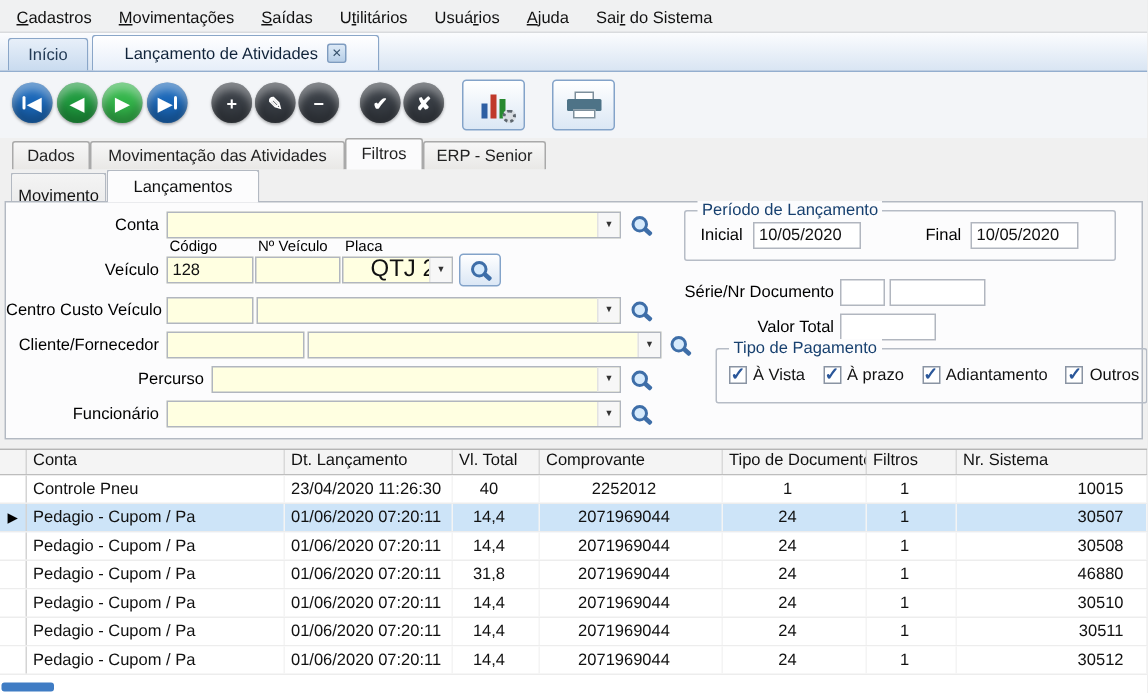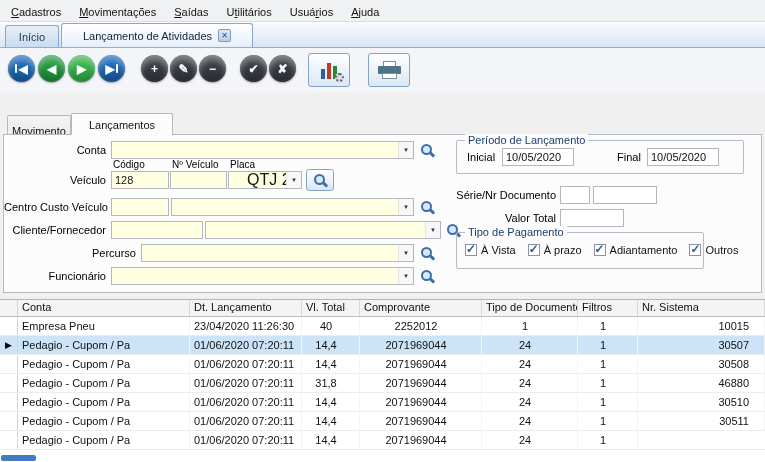--- a/index.html
+++ b/index.html
@@ -93,20 +93,21 @@
 
 <div class="app">
 
   <div class="menu-bar">
       <div class="menu-item"><u>C</u>adastros</div>
       <div class="menu-item"><u>M</u>ovimentações</div>
       <div class="menu-item"><u>S</u>aídas</div>
       <div class="menu-item">U<u>t</u>ilitários</div>
       <div class="menu-item">Usuá<u>r</u>ios</div>
       <div class="menu-item"><u>A</u>juda</div>
+      <div class="menu-item">Sai<u>r</u> do Sistema</div>
     </div>
 
   <div class="tabstrip1">
     <div class="wtab" style="left:5px;width:54px">
       <span class="wtab-label">Início</span>
     </div>
     <div class="wtab active" style="left:61px;width:192px">
       <span class="wtab-label">Lançamento de Atividades</span>
       <span class="tab-close">✕</span>
     </div>
@@ -152,20 +153,26 @@
     </div>
     <div class="rbtn" style="left:368px">
       <span class="printer">
           <span class="paper"></span>
           <span class="pbody"></span>
           <span class="ptray"></span>
         </span>
     </div>
   </div>
 
+  <div class="tabstrip2">
+    <div class="ptab" style="left:8px;width:52px">Dados</div>
+    <div class="ptab" style="left:60px;width:170px">Movimentação das Atividades</div>
+    <div class="ptab active" style="left:230px;width:52px">Filtros</div>
+    <div class="ptab" style="left:282px;width:82px">ERP - Senior</div>
+  </div>
 
   <div class="panel">
     <div class="stab" style="left:4px;width:64px">Movimento</div>
     <div class="stab active" style="left:68px;width:102px">Lançamentos</div>
 
     <div class="pcontent">
 
       <span class="flabel" style="left:2px;top:9px;width:100px">Conta</span>
       <div class="combo" style="left:107px;top:6px;width:303px">
         <span class="cval"></span>
@@ -236,21 +243,21 @@
         <div class="tfield white" style="left:190px;top:7px;width:72px">10/05/2020</div>
       </div>
 
       <span class="flabel" style="left:420px;top:54px;width:132px">Série/Nr Documento</span>
       <div class="tfield white" style="left:556px;top:51px;width:30px"></div>
       <div class="tfield white" style="left:589px;top:51px;width:64px"></div>
 
       <span class="flabel" style="left:420px;top:77px;width:132px">Valor Total</span>
       <div class="tfield white" style="left:556px;top:74px;width:64px"></div>
 
-      <div class="group" style="left:452px;top:97px;width:248px;height:37px">
+      <div class="group" style="left:473px;top:97px;width:288px;height:37px">
         <span class="gtitle">Tipo de Pagamento</span>
         <div class="opts">
             <span class="cb">
               <span class="cbbox on"></span>
               <span class="cbtext">À Vista</span>
             </span>
             <span class="cb">
               <span class="cbbox on"></span>
               <span class="cbtext">À prazo</span>
             </span>
@@ -275,21 +282,21 @@
         <div class="hcell col1">Dt. Lançamento</div>
         <div class="hcell col2">Vl. Total</div>
         <div class="hcell col3">Comprovante</div>
         <div class="hcell col4">Tipo de Documento</div>
         <div class="hcell col5">Filtros</div>
         <div class="hcell col6">Nr. Sistema</div>
       </div>
     <div class="gbody">
         <div class="grow">
           <div class="gcell selcol"></div>
-          <div class="gcell col0">Empresa Pneu</div>
+          <div class="gcell col0">Controle Pneu</div>
           <div class="gcell col1">23/04/2020 11:26:30</div>
           <div class="gcell col2">40</div>
           <div class="gcell col3">2252012</div>
           <div class="gcell col4">1</div>
           <div class="gcell col5">1</div>
           <div class="gcell col6">10015</div>
         </div>
         <div class="grow sel">
           <div class="gcell selcol">▶</div>
           <div class="gcell col0">Pedagio - Cupom / Pa</div>
@@ -341,19 +348,20 @@
           <div class="gcell col6">30511</div>
         </div>
         <div class="grow">
           <div class="gcell selcol"></div>
           <div class="gcell col0">Pedagio - Cupom / Pa</div>
           <div class="gcell col1">01/06/2020 07:20:11</div>
           <div class="gcell col2">14,4</div>
           <div class="gcell col3">2071969044</div>
           <div class="gcell col4">24</div>
           <div class="gcell col5">1</div>
+          <div class="gcell col6">30512</div>
         </div>
       </div>
   </div>
 
   <div class="hscroll-thumb"></div>
 
 </div>
 
 </body></html>

